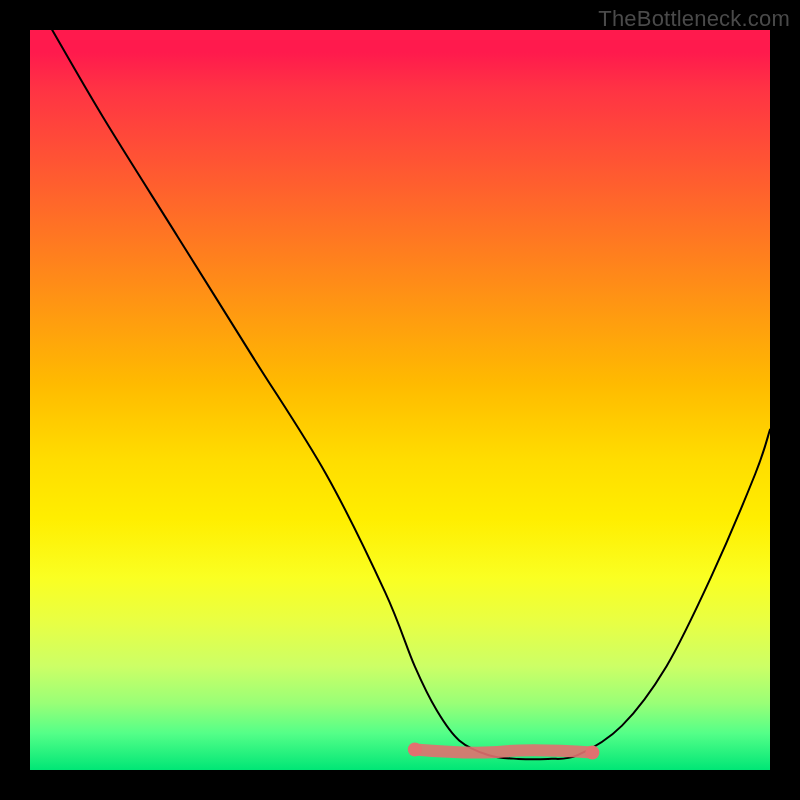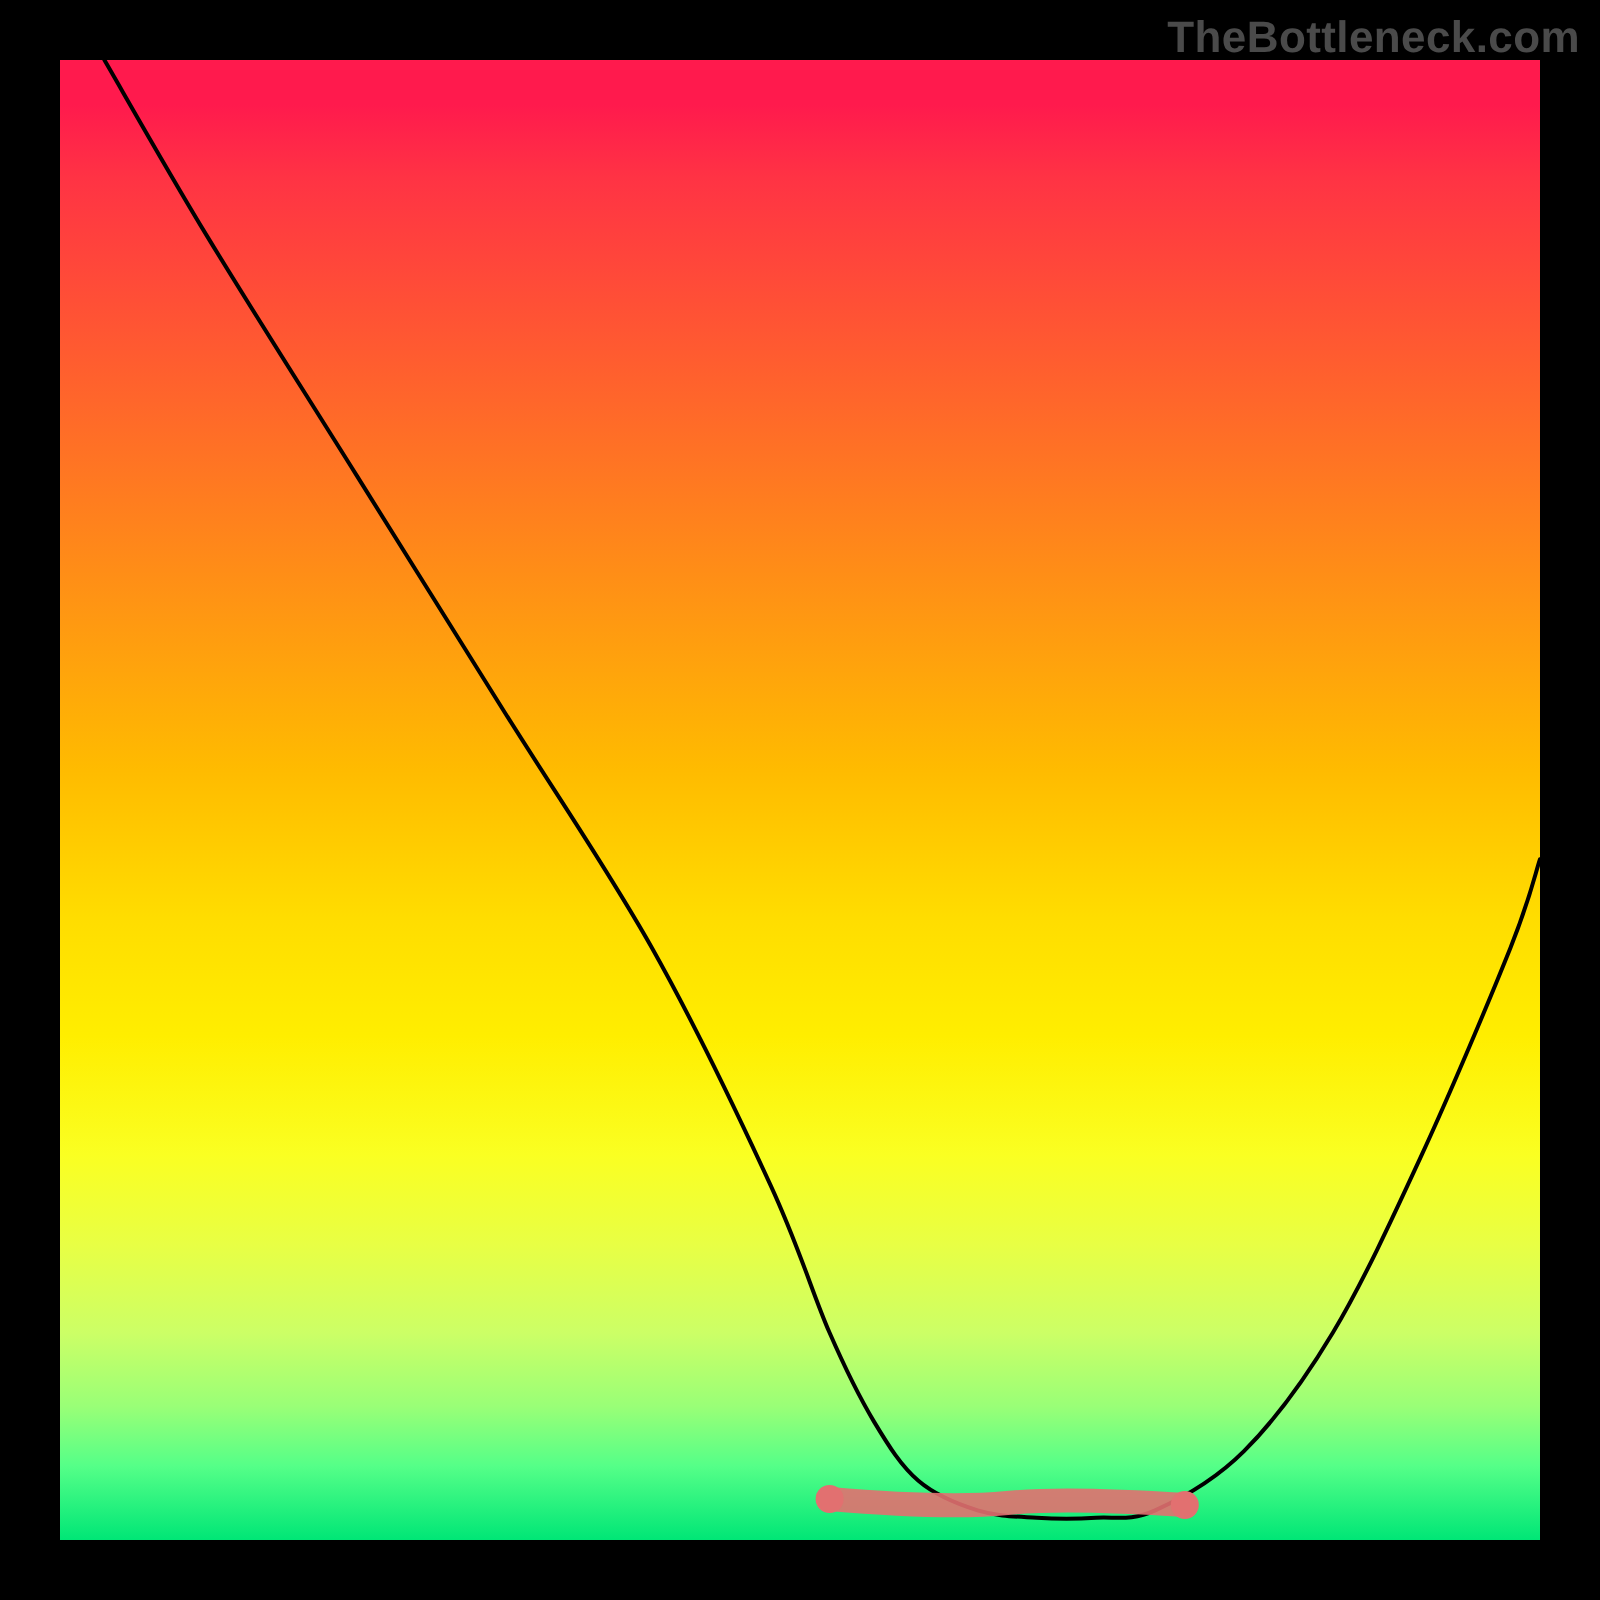--- a/index.html
+++ b/index.html
@@ -29,21 +29,21 @@
       #55ff88 95%,
       #00e676 100%);
   }
 
   .watermark {
     position: absolute;
     top: 6px;
     right: 10px;
     color: #4a4a4a;
     font-size: 22px;
-    font-weight: 700;
+    font-weight: 400;
     letter-spacing: 0.2px;
     z-index: 10;
   }
 
   .plot {
     position: absolute;
     left: 30px;
     top: 30px;
     width: 740px;
     height: 740px;

